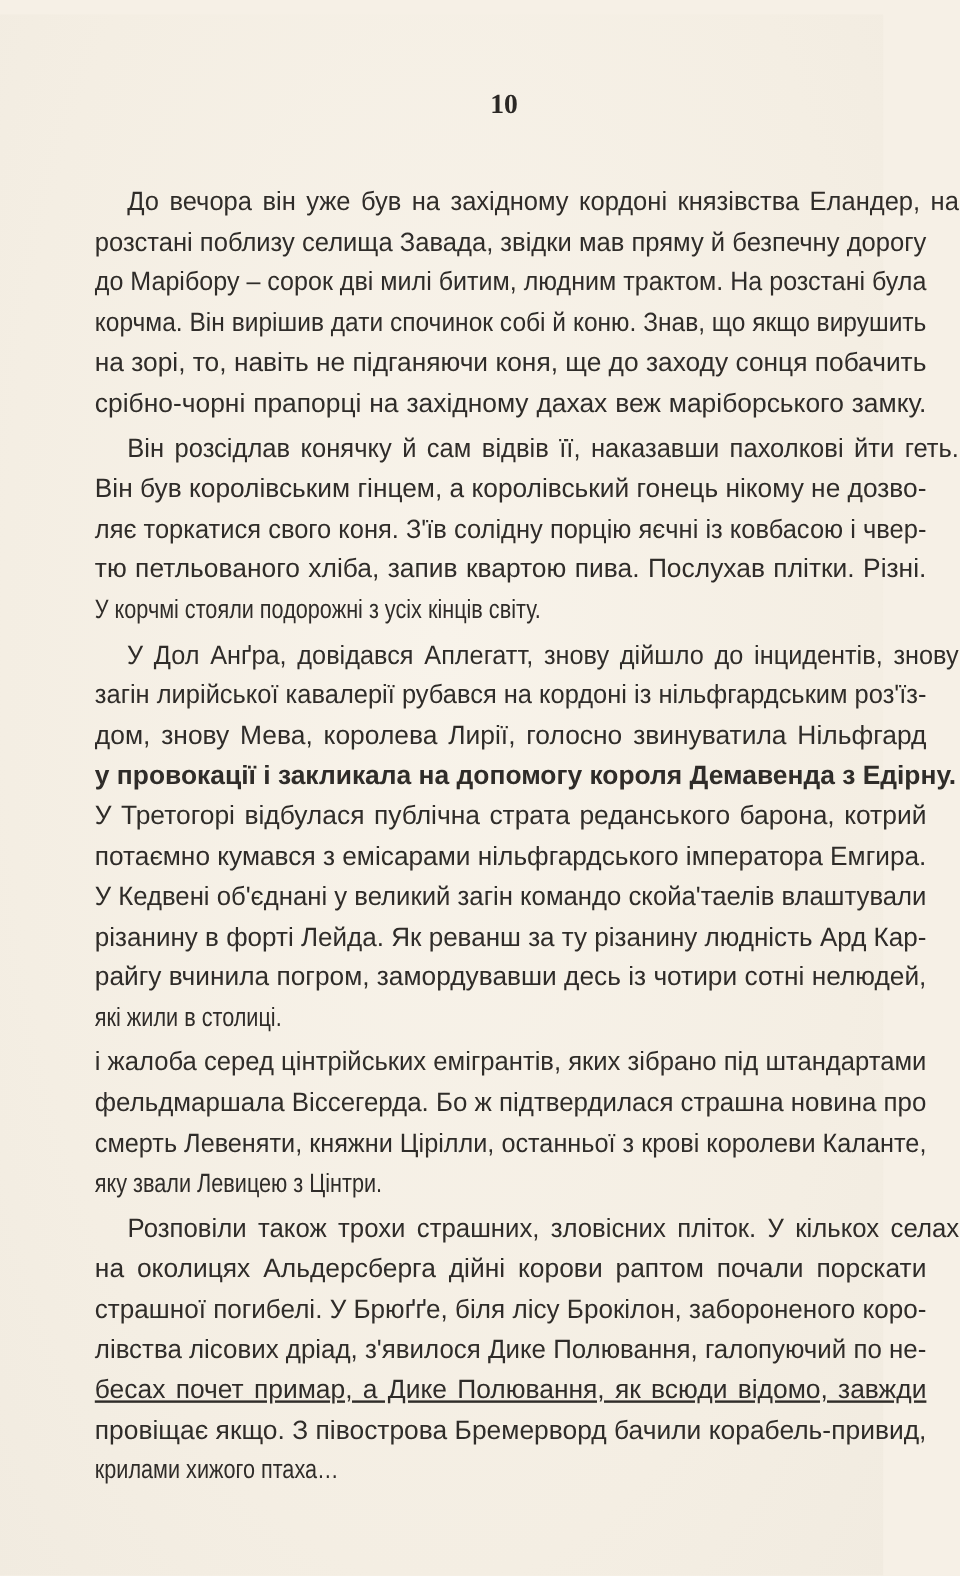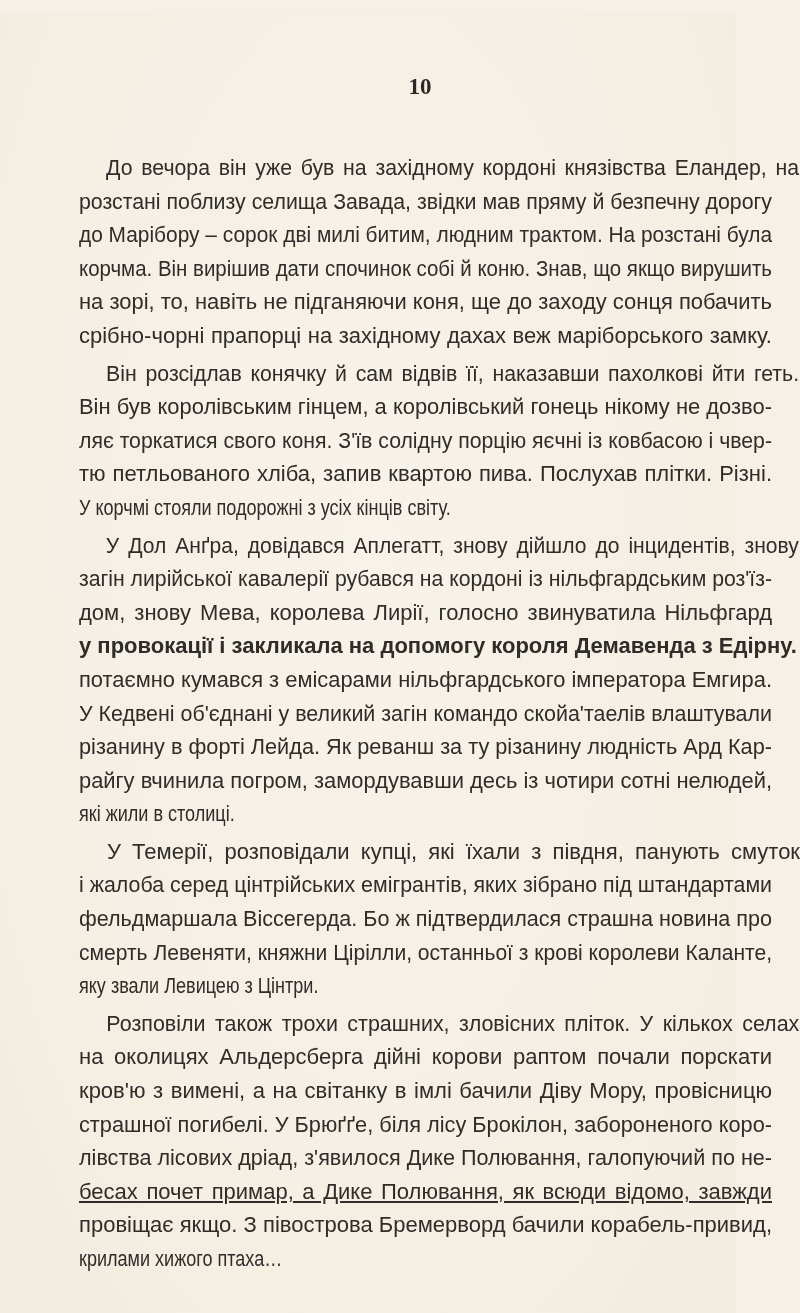--- a/index.html
+++ b/index.html
@@ -81,37 +81,36 @@
       <span class="line" style="transform: scaleX(0.996585); width: 695.375px;">Він був королівським гінцем, а королівський гонець нікому не дозво-</span>
       <span class="line" style="transform: scaleX(0.965412); width: 717.828px;">ляє торкатися свого коня. З'їв солідну порцію яєчні із ковбасою і чвер-</span>
       <span class="line" style="transform: scaleX(1); width: 693px;">тю петльованого хліба, запив квартою пива. Послухав плітки. Різні.</span>
       <span class="line last" style="transform: scaleX(0.82); width: 845.122px;">У корчмі стояли подорожні з усіх кінців світу.</span>
     </div>
     <div class="para">
       <span class="line indent" style="transform: scaleX(0.957739); width: 723.579px;">У Дол Анґра, довідався Аплегатт, знову дійшло до інцидентів, знову</span>
       <span class="line" style="transform: scaleX(0.964677); width: 718.375px;">загін лирійської кавалерії рубався на кордоні із нільфгардським роз'їз-</span>
       <span class="line" style="transform: scaleX(1); width: 693px;">дом, знову Мева, королева Лирії, голосно звинуватила Нільфгард</span>
       <span class="line" style="transform: scaleX(1); width: 693px; font-weight: bold;">у провокації і закликала на допомогу короля Демавенда з Едірну.</span>
+      <span class="line" style="transform: scaleX(1); width: 693px;">У Третогорі відбулася публічна страта реданського барона, котрий</span>
       <span class="line" style="transform: scaleX(0.995064); width: 696.438px;">потаємно кумався з емісарами нільфгардського імператора Емгира.</span>
       <span class="line" style="transform: scaleX(0.973721); width: 711.703px;">У Кедвені об'єднані у великий загін командо скойа'таелів влаштували</span>
       <span class="line" style="transform: scaleX(0.986587); width: 702.422px;">різанину в форті Лейда. Як реванш за ту різанину людність Ард Кар-</span>
       <span class="line" style="transform: scaleX(0.99598); width: 695.797px;">райгу вчинила погром, замордувавши десь із чотири сотні нелюдей,</span>
       <span class="line last" style="transform: scaleX(0.82); width: 845.122px;">які жили в столиці.</span>
     </div>
     <div class="para">
-      <span class="line indent" style="transform: scaleX(1); width: 693px;">У Темерії, розповідали купці, які їхали з півдня, панують смуток</span>
       <span class="line" style="transform: scaleX(0.971034); width: 713.672px;">і жалоба серед цінтрійських емігрантів, яких зібрано під штандартами</span>
       <span class="line" style="transform: scaleX(0.980328); width: 706.906px;">фельдмаршала Віссегерда. Бо ж підтвердилася страшна новина про</span>
       <span class="line" style="transform: scaleX(0.956646); width: 724.406px;">смерть Левеняти, княжни Цірілли, останньої з крові королеви Каланте,</span>
       <span class="line last" style="transform: scaleX(0.82); width: 845.122px;">яку звали Левицею з Цінтри.</span>
     </div>
     <div class="para">
       <span class="line indent" style="transform: scaleX(0.97599); width: 710.048px;">Розповіли також трохи страшних, зловісних пліток. У кількох селах</span>
       <span class="line" style="transform: scaleX(1); width: 693px;">на околицях Альдерсберга дійні корови раптом почали порскати</span>
-      <span class="line" style="transform: scaleX(1); width: 693px;">кров'ю з вимені, а на світанку в імлі бачили Діву Мору, провісницю</span>
       <span class="line" style="transform: scaleX(0.988037); width: 701.391px;">страшної погибелі. У Брюґґе, біля лісу Брокілон, забороненого коро-</span>
       <span class="line" style="transform: scaleX(0.980631); width: 706.688px;">лівства лісових дріад, з'явилося Дике Полювання, галопуючий по не-</span>
       <span class="line" style="transform: scaleX(1); width: 693px; text-decoration: underline;">бесах почет примар, а Дике Полювання, як всюди відомо, завжди</span>
       <span class="line" style="transform: scaleX(1); width: 693px;">провіщає якщо. З півострова Бремерворд бачили корабель-привид,</span>
       <span class="line last" style="transform: scaleX(0.82); width: 845.122px;">крилами хижого птаха…</span>
     </div>
   </div>
 </div>
 
 </body></html>

